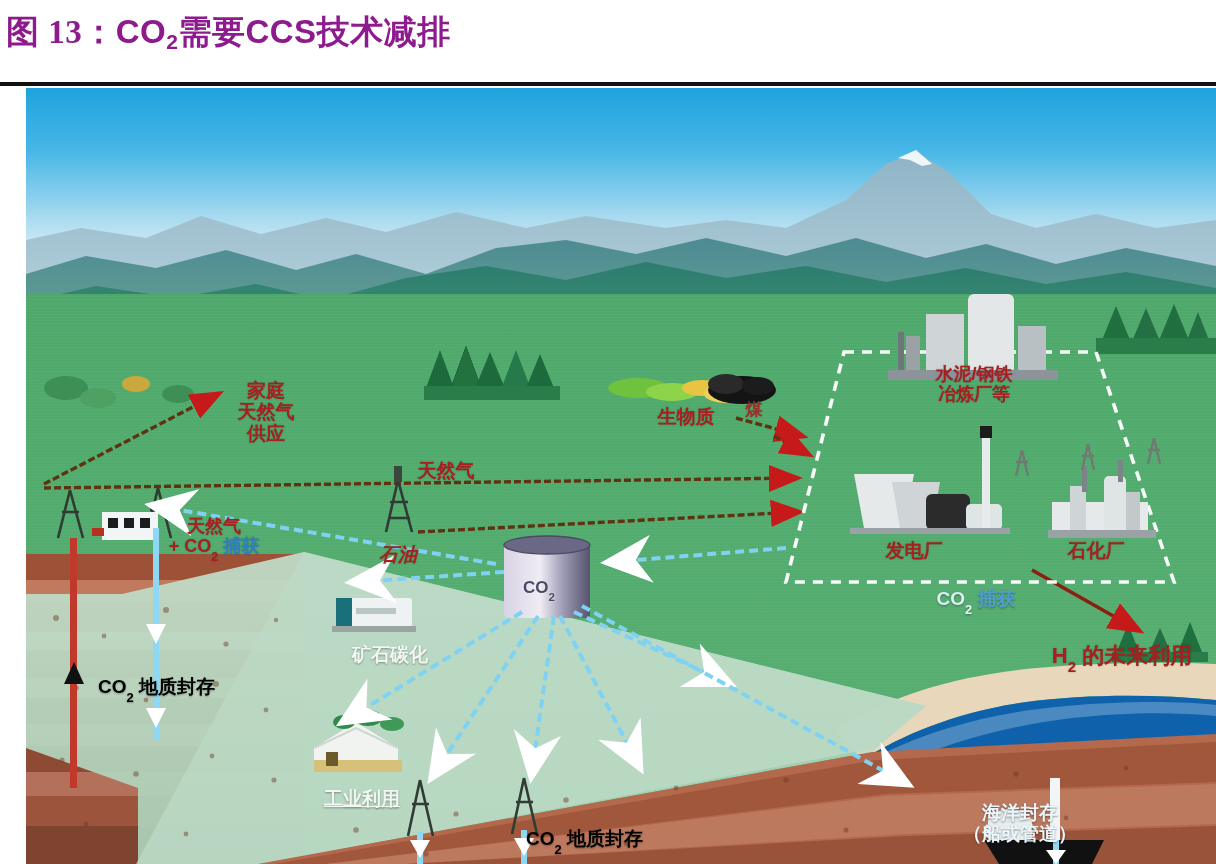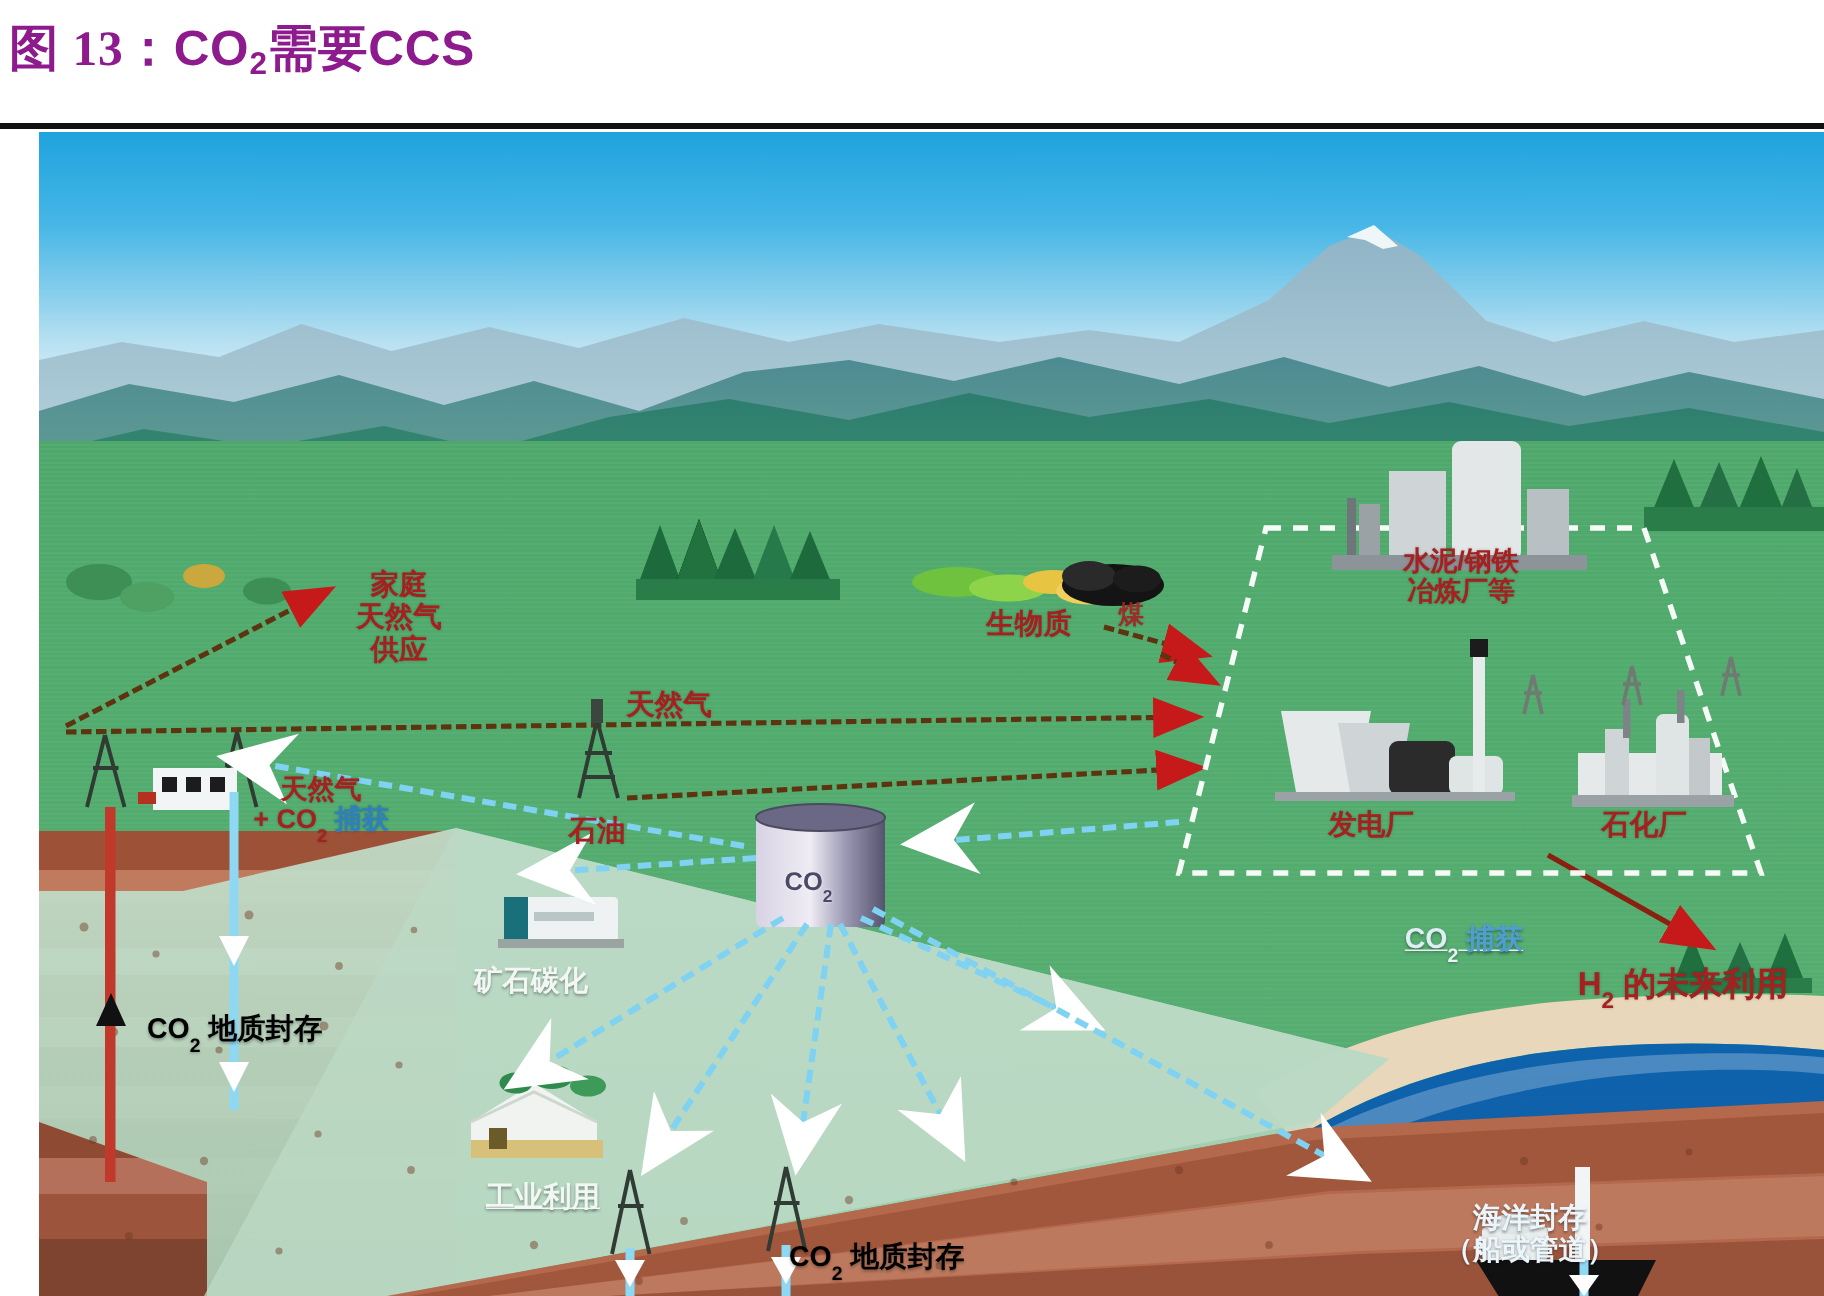--- a/index.html
+++ b/index.html
@@ -52,20 +52,21 @@
 <body>
 
 <div id="root">
 
   <div class="title">
     <span>图 13</span>
       <span>：</span>
       <span class="lat">CO<sub>2</sub></span>
       <span> 需要 </span>
       <span class="lat">CCS</span>
+      <span> 技术减排</span>
   </div>
   <div class="rule"></div>
 
   <div class="figure">
 
     <div class="sky"></div>
     <div class="sky2"></div>
 
     <svg class="lay" viewBox="0 0 1190 776" preserveAspectRatio="none">
       <defs>
@@ -422,21 +423,21 @@
 
     <div class="lbl red c" style="left:420px;top:372px;font-size:19px;">
       <span>天然气</span>
     </div>
 
     <div class="lbl red c" style="left:188px;top:428px;font-size:18px;">
       <div>天然气</div>
       <div><span>+ CO</span><sub>2</sub><span style="color:#2f7fc0"> 捕获</span></div>
     </div>
 
-    <div class="lbl red c" style="left:372px;top:456px;font-size:19px;">
+    <div class="lbl red c" style="left:372px;top:456px;font-size:19px;font-style:italic;">
       <span>石油</span>
     </div>
 
     <div class="lbl red c" style="left:660px;top:318px;font-size:19px;">
       <span>生物质</span>
     </div>
 
     <div class="lbl red c" style="left:728px;top:312px;font-size:17px;opacity:.9;">
       <span>煤</span>
     </div>
@@ -447,29 +448,29 @@
     </div>
 
     <div class="lbl red c" style="left:888px;top:452px;font-size:19px;">
       <span>发电厂</span>
     </div>
 
     <div class="lbl red c" style="left:1070px;top:452px;font-size:19px;">
       <span>石化厂</span>
     </div>
 
-    <div class="lbl c" style="left:950px;top:528px;font-size:19px;color:#e8f3f7;text-shadow:0 1px 2px rgba(0,0,0,.35);text-decoration:underline;">
+    <div class="lbl c" style="left:950px;top:500px;font-size:19px;color:#e8f3f7;text-shadow:0 1px 2px rgba(0,0,0,.35);">
       <span style="color:#dfeef5">CO</span><sub>2</sub><span style="color:#4f9ed0"> 捕获</span>
     </div>
 
     <div class="lbl red c" style="left:1096px;top:556px;font-size:22px;">
       <span>H</span><sub>2</sub><span> 的未来利用</span>
     </div>
 
-    <div class="lbl white c" style="left:328px;top:556px;font-size:19px;">
+    <div class="lbl white c" style="left:364px;top:556px;font-size:19px;">
       <span>矿石碳化</span>
     </div>
 
     <div class="lbl white c" style="left:336px;top:700px;font-size:19px;text-decoration:underline;">
       <span>工业利用</span>
     </div>
 
     <div class="lbl ice" style="left:72px;top:588px;font-size:19px;">
       <span>CO</span><sub>2</sub><span> 地质封存</span>
     </div>

